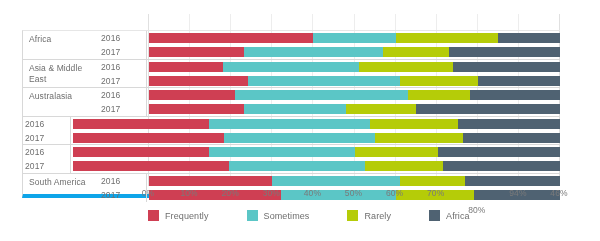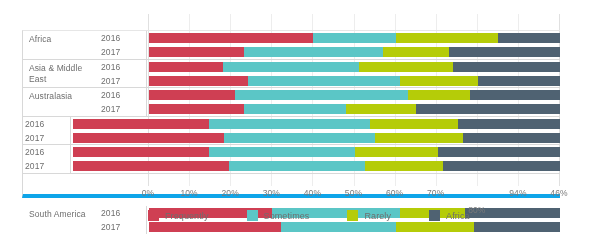--- a/index.html
+++ b/index.html
@@ -36,21 +36,20 @@
 
   .region-group {
     display: flex;
     flex-direction: row;
     border-bottom: 1px solid #d8d8d8;
     box-sizing: border-box;
     height: 28.5px;
   }
   .region-group:last-child {
     border-bottom: none;
-    margin-top: 32px;
   }
 
   .region-label {
     width: 76px;
     flex: 0 0 76px;
     font-size: 8.5px;
     color: #6e6e6e;
     padding: 3px 0 0 6px;
     box-sizing: border-box;
     line-height: 11.5px;

